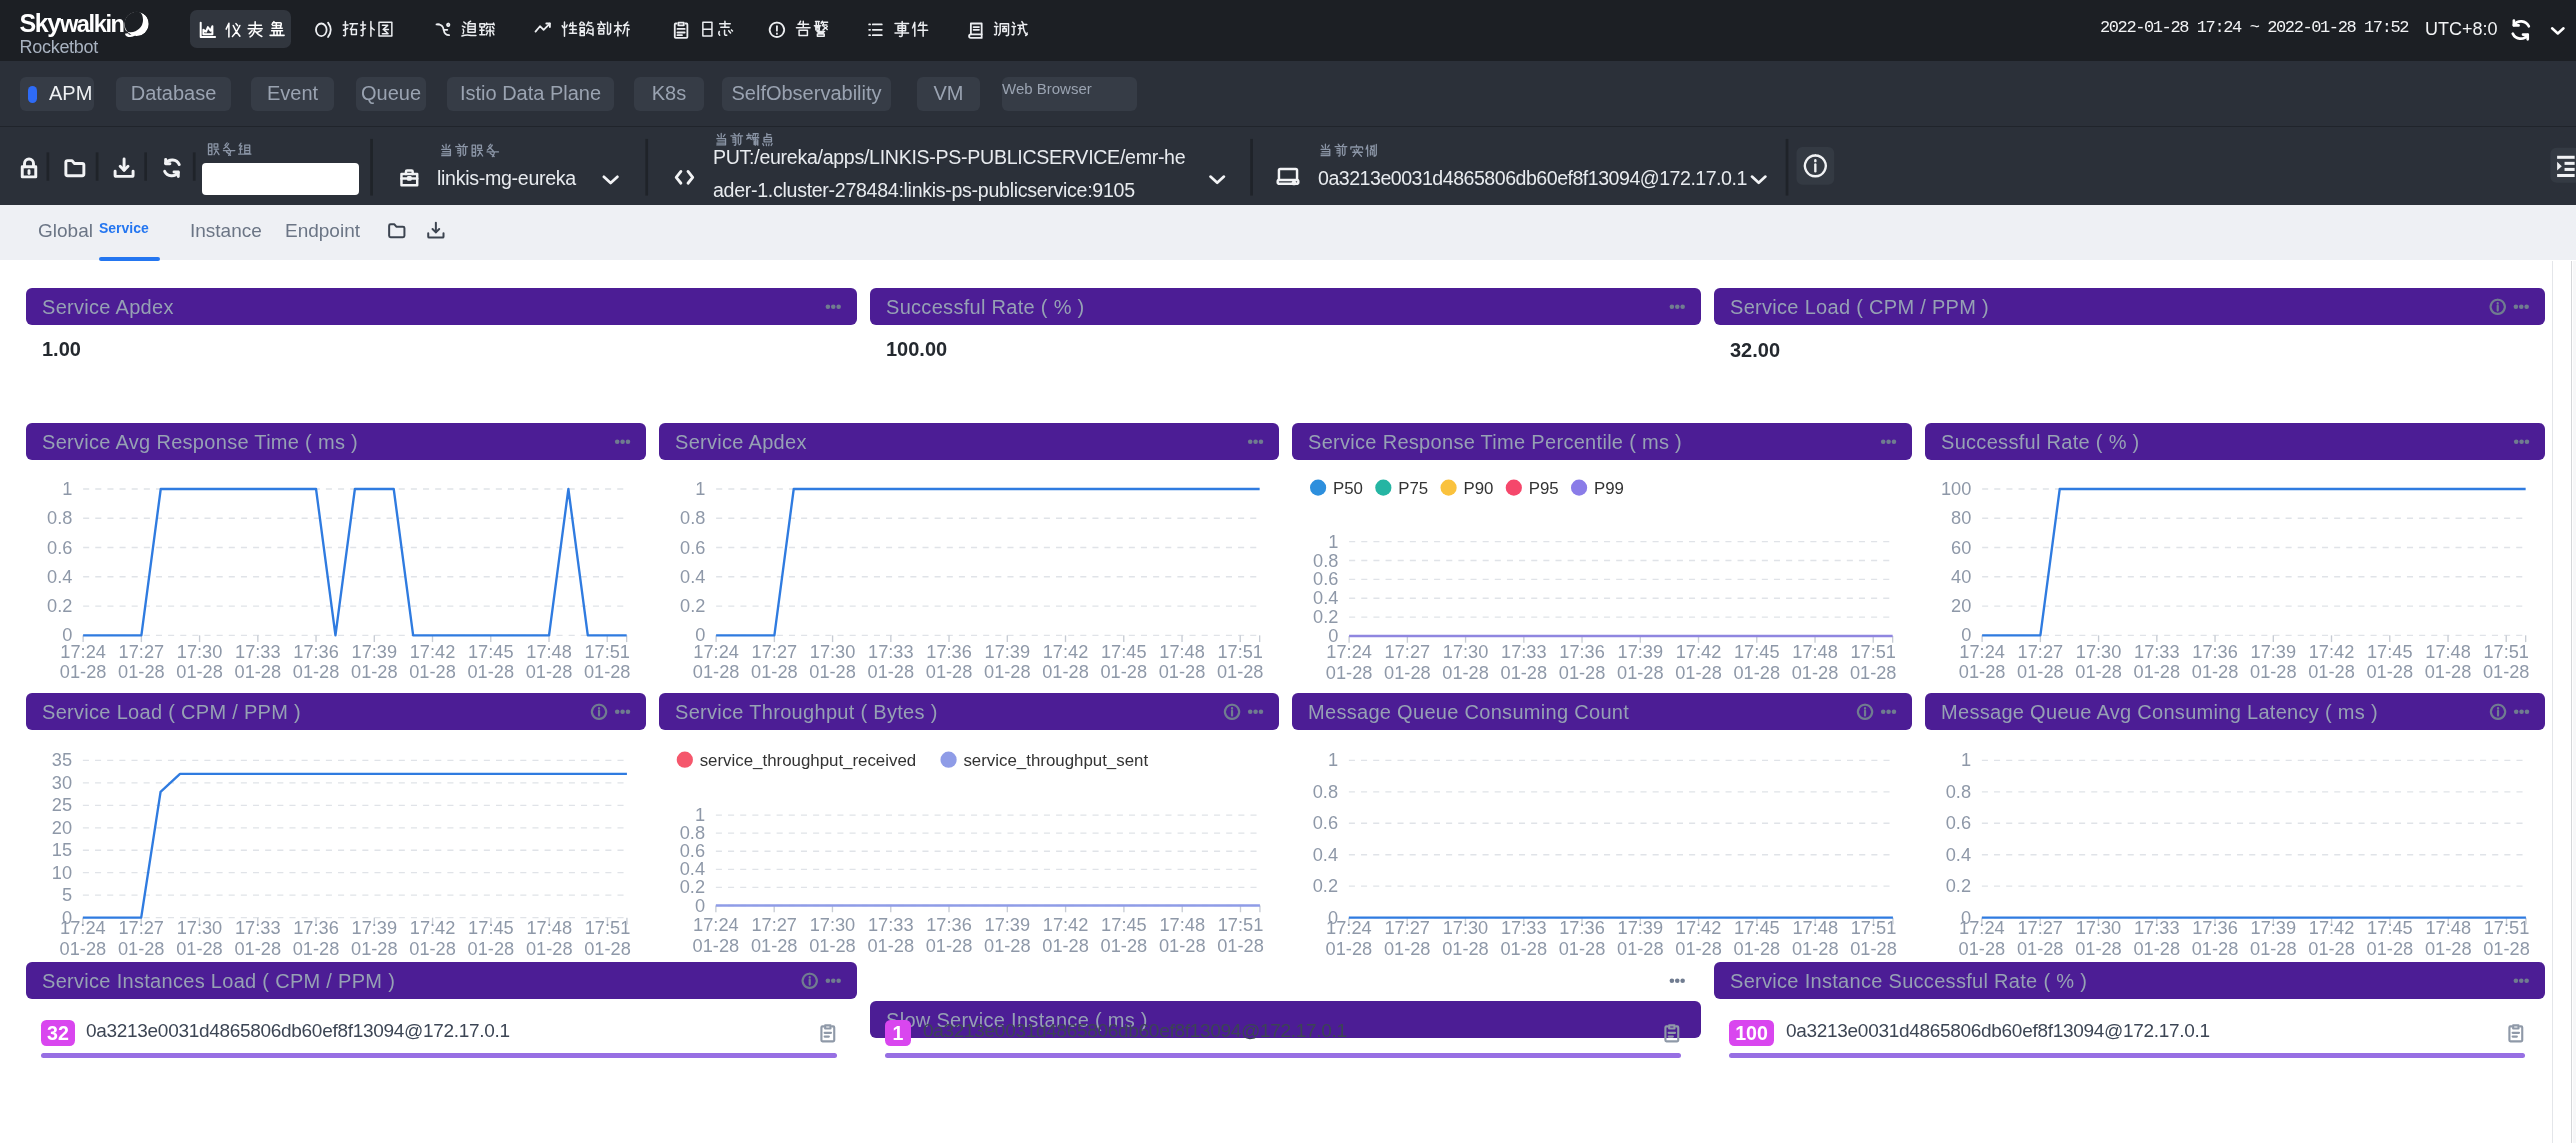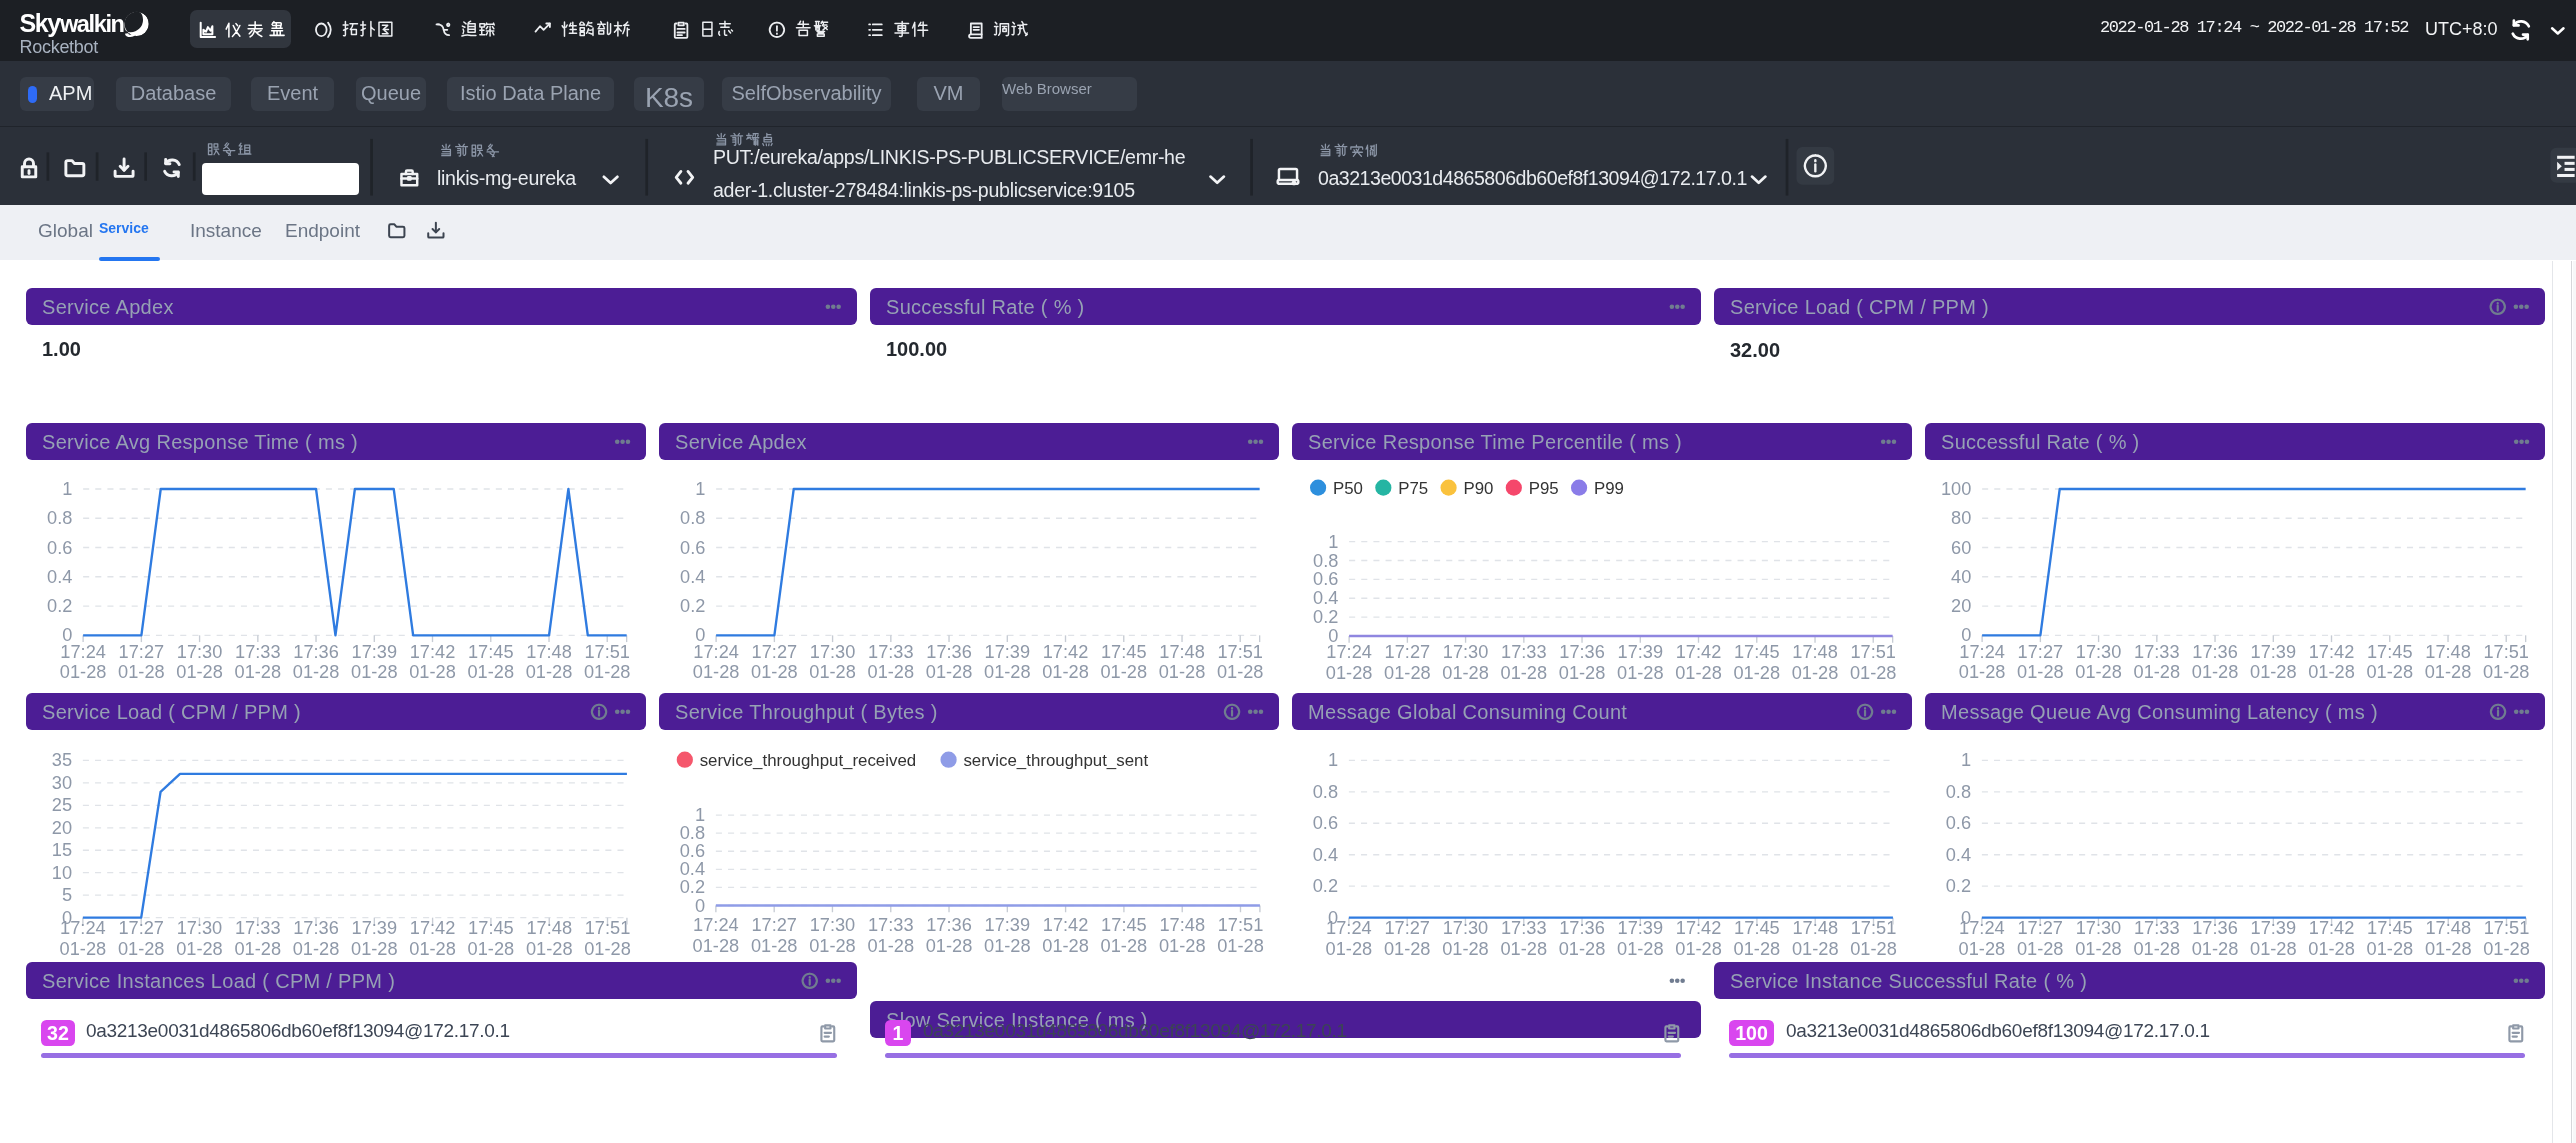--- a/index.html
+++ b/index.html
@@ -149,21 +149,21 @@
 <div class="abs" style="left:49px;top:82px;font-size:20px;color:#eef0f3">APM</div>
 <div class="abs" style="left:116px;top:77px;width:115px;height:34px;background:#363c46;border-radius:6px"></div>
 <div class="abs" style="left:116px;top:82px;width:115px;text-align:center;font-size:20px;color:#9aa3b1">Database</div>
 <div class="abs" style="left:251px;top:77px;width:83px;height:34px;background:#363c46;border-radius:6px"></div>
 <div class="abs" style="left:251px;top:82px;width:83px;text-align:center;font-size:20px;color:#9aa3b1">Event</div>
 <div class="abs" style="left:356px;top:77px;width:70px;height:34px;background:#363c46;border-radius:6px"></div>
 <div class="abs" style="left:356px;top:82px;width:70px;text-align:center;font-size:20px;color:#9aa3b1">Queue</div>
 <div class="abs" style="left:447px;top:77px;width:167px;height:34px;background:#363c46;border-radius:6px"></div>
 <div class="abs" style="left:447px;top:82px;width:167px;text-align:center;font-size:20px;color:#9aa3b1">Istio Data Plane</div>
 <div class="abs" style="left:634px;top:77px;width:70px;height:34px;background:#363c46;border-radius:6px"></div>
-<div class="abs" style="left:634px;top:82px;width:70px;text-align:center;font-size:28px;color:#9aa3b1">K8s</div>
+<div class="abs" style="left:634px;top:82px;width:70px;text-align:center;font-size:20px;color:#9aa3b1">K8s</div>
 <div class="abs" style="left:722px;top:77px;width:169px;height:34px;background:#363c46;border-radius:6px"></div>
 <div class="abs" style="left:722px;top:82px;width:169px;text-align:center;font-size:20px;color:#9aa3b1">SelfObservability</div>
 <div class="abs" style="left:917px;top:77px;width:63px;height:34px;background:#363c46;border-radius:6px"></div>
 <div class="abs" style="left:917px;top:82px;width:63px;text-align:center;font-size:20px;color:#9aa3b1">VM</div>
 <div class="abs" style="left:1002px;top:77px;width:135px;height:34px;background:#363c46;border-radius:6px"></div>
 <div class="abs" style="left:1002px;top:80px;width:135px;font-size:15px;color:#9aa3b1">Web Browser</div>
 <div class="abs" style="left:0;top:126px;width:2576px;height:80px;background:#2b3039;border-top:1.4px solid #20242b"></div>
 <svg style="position:absolute;left:0px;top:0px" width="2576" height="205" viewBox="0 0 3816 304">
     <g transform="translate(21 229) scale(1.667)">
       <path d="M8 11 V8 A4 4 0 0 1 16 8 V11" fill="none" stroke="#f2f3f5" stroke-width="2.6" stroke-linecap="round" stroke-linejoin="round"></path>
@@ -678,21 +678,21 @@
     <line x1="774.9" y1="260" x2="774.9" y2="270" stroke="#c7ccd4" stroke-width="2"></line>
     <text x="774.9" y="298" font-size="27" fill="#8e98a8" text-anchor="middle">17:48</text>
     <text x="774.9" y="329" font-size="27" fill="#8e98a8" text-anchor="middle">01-28</text>
     <line x1="861.2" y1="260" x2="861.2" y2="270" stroke="#c7ccd4" stroke-width="2"></line>
     <text x="861.2" y="298" font-size="27" fill="#8e98a8" text-anchor="middle">17:51</text>
     <text x="861.2" y="329" font-size="27" fill="#8e98a8" text-anchor="middle">01-28</text>
     <line x1="890" y1="260" x2="890" y2="270" stroke="#c7ccd4" stroke-width="2"></line>
     <polyline points="84.0,260.0 112.8,260.0 141.6,260.0 170.4,260.0 199.1,260.0 227.9,260.0 256.7,260.0 285.5,260.0 314.3,260.0 343.1,260.0 371.9,260.0 400.6,260.0 429.4,260.0 458.2,260.0 487.0,260.0 515.8,260.0 544.6,260.0 573.4,260.0 602.1,260.0 630.9,260.0 659.7,260.0 688.5,260.0 717.3,260.0 746.1,260.0 774.9,260.0 803.6,260.0 832.4,260.0 861.2,260.0 890.0,260.0" fill="none" stroke="#8f9ce7" stroke-width="3.5" stroke-linejoin="round"></polyline>
   </svg>
 <div class="hdr" style="left:1292px;top:693px;width:620px">
-    <div class="t">Message Global Consuming Count</div>
+    <div class="t">Message Queue Consuming Count</div>
   </div>
 <svg style="position:absolute;left:1292px;top:693px" width="620" height="37" viewBox="0 0 918 55">
     <g transform="translate(835 13) scale(1.250)">
       <path d="M12 3.6 A8.4 8.4 0 1 0 12.01 3.6" fill="none" stroke="#707c90" stroke-width="2.6" stroke-linecap="round" stroke-linejoin="round"></path>
       <path d="M12 10.8 V16.4" fill="none" stroke="#707c90" stroke-width="2.6" stroke-linecap="round" stroke-linejoin="round"></path>
       <path d="M12 7.4 V8.2" fill="none" stroke="#707c90" stroke-width="2.6" stroke-linecap="round" stroke-linejoin="round"></path>
     </g>
     <circle cx="877" cy="28" r="3.4" fill="#707c90"></circle>
     <circle cx="885" cy="28" r="3.4" fill="#707c90"></circle>
     <circle cx="893" cy="28" r="3.4" fill="#707c90"></circle>

